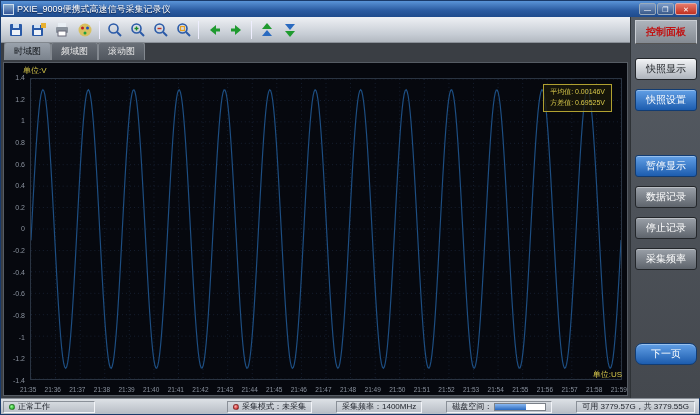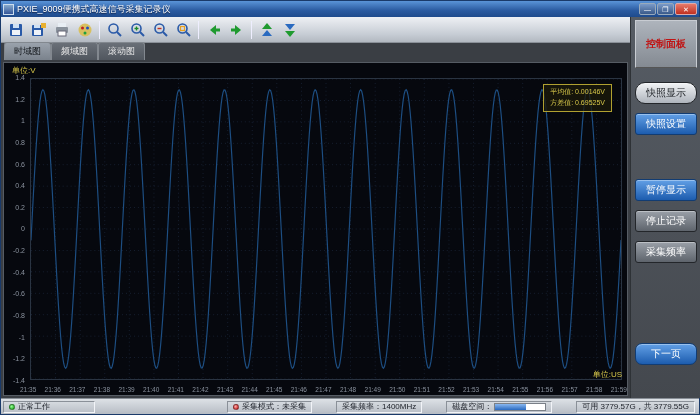--- a/index.html
+++ b/index.html
@@ -35,44 +35,44 @@
   .tabrow { height:17px; flex:0 0 17px; background:#3a3e44; display:flex; align-items:flex-end;
             padding-left:3px; gap:0; }
   .tab { font-size:9px; color:#e8e8e8; background:linear-gradient(#6a7078,#50565e);
          padding:2px 9px 2px; border:1px solid #82888f; border-bottom:none;
          border-radius:3px 3px 0 0; }
   .tab.active { background:linear-gradient(#9aa2ac,#7a828c); color:#101418; }
 
   
   .chart-wrap { flex:1; background:#3a3e44; padding:2px; min-height:0; }
   .chart { position:relative; width:100%; height:100%; background:#06080e; border:1px solid #565c64; }
-  .unit-y { position:absolute; top:2px; left:8px; font-size:8px; color:#d8c84a; }
+  .unit-y { position:absolute; top:2px; left:19px; font-size:8px; color:#d8c84a; }
   .unit-x { position:absolute; bottom:15px; right:5px; font-size:8px; color:#d8c84a; }
   .y-labels { position:absolute; left:0; top:11px; bottom:11px; width:24px; display:flex;
               flex-direction:column; justify-content:space-between; align-items:flex-end;
               padding-right:3px; font-size:7px; color:#8a929e; }
   .x-labels { position:absolute; left:16px; right:0; bottom:2px; display:flex;
               justify-content:space-between; font-size:6.5px; color:#8a929e; }
   .plot { position:absolute; left:26px; right:5px; top:15px; bottom:15px;
           border:1px solid #2a3442; }
   .plot svg { width:100%; height:100%; display:block; }
   .legend { position:absolute; top:5px; right:9px; border:1px solid #b0a030;
             background:rgba(28,26,10,.75); padding:2px 6px; font-size:7px; line-height:1.55;
             color:#d8c84a; white-space:nowrap; }
 
   
   .panel { width:71px; flex:0 0 71px; background:linear-gradient(#565c64,#44484e);
            border-left:1px solid #2e3236; display:flex; flex-direction:column; padding:3px 4px; }
   .panel-header { background:linear-gradient(#aeb4bc,#848a92); border:1px solid #c8ccd2;
                   border-bottom-color:#555; color:#c01414; font-weight:bold; font-size:10px;
-                  text-align:center; padding:16px 0; margin-bottom:14px; }
+                  text-align:center; padding:4px 0; margin-bottom:14px; }
   .pbtn { height:22px; border-radius:3px; font-size:10px; color:#fff; display:flex;
           align-items:center; justify-content:center; border:1px solid #23262a;
           box-shadow:inset 0 1px 0 rgba(255,255,255,.35); }
-  .pbtn.silver { background:linear-gradient(#f2f4f6,#aeb4bc); color:#1a1e22;border-radius:10px; }
+  .pbtn.silver { background:linear-gradient(#f2f4f6,#aeb4bc); color:#1a1e22; }
   .pbtn.blue   { background:linear-gradient(#62a0e6,#1c5cae); border-color:#123c72; }
   .pbtn.gray   { background:linear-gradient(#9aa0a8,#5e646c); }
   .mb8  { margin-bottom:9px; }
   .mb40 { margin-bottom:44px; }
   .spacer { flex:1; }
   .next-btn { margin-bottom:30px;border-radius:7px; }
 
   
   .statusbar { height:16px; flex:0 0 16px; background:linear-gradient(#dde1e6,#b6bcc4);
                border-top:1px solid #888e96; display:flex; align-items:center;
@@ -297,20 +297,21 @@
           <div class="unit-x">单位:US</div>
         </div>
       </div>
     </div>
 
     <div class="panel">
       <div class="panel-header">控制面板</div>
       <div class="pbtn silver mb8">快照显示</div>
       <div class="pbtn blue mb40">快照设置</div>
       <div class="pbtn blue mb8">暂停显示</div>
+      <div class="pbtn gray mb8">数据记录</div>
       <div class="pbtn gray mb8">停止记录</div>
       <div class="pbtn gray">采集频率</div>
       <div class="spacer"></div>
       <div class="pbtn blue next-btn">下一页</div>
     </div>
   </div>
 
   <div class="statusbar">
     <div class="cell" style="width:92px">
       <span class="led green"></span>

